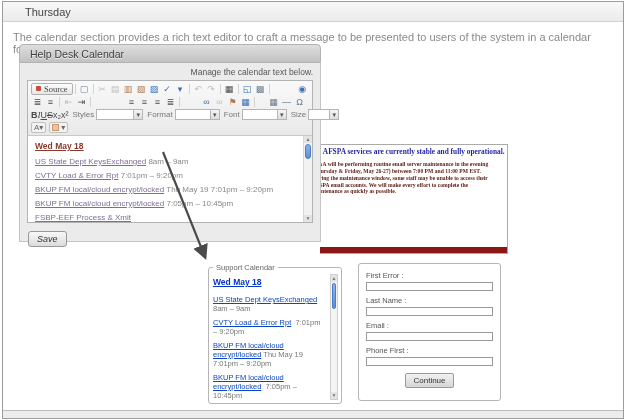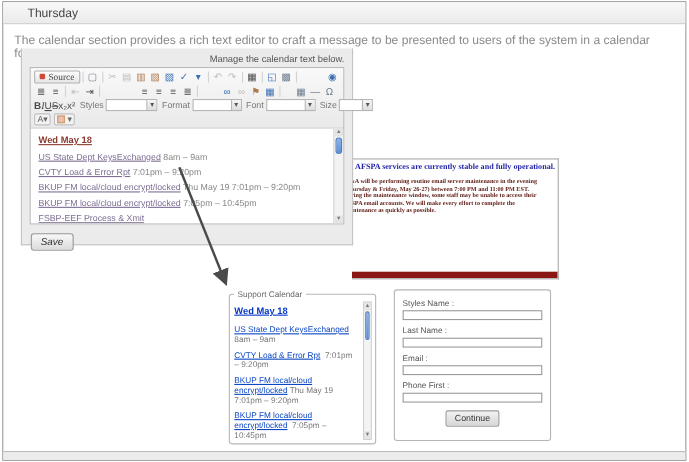--- a/index.html
+++ b/index.html
@@ -121,20 +121,23 @@
       <div class="msg-body">IT&amp;A will be performing routine email server maintenance in the evening
 (Thursday &amp; Friday, May 26-27) between 7:00 PM and 11:00 PM EST.
 During the maintenance window, some staff may be unable to access their
 AFSPA email accounts. We will make every effort to complete the
 maintenance as quickly as possible.</div>
     </div>
     <div class="msg-bar"></div>
   </div>
 
   <div class="hd-panel">
+    <div class="hd-header">
+      <span>Help Desk Calendar</span>
+    </div>
     <div class="hd-body">
       <div class="hd-instruction">Manage the calendar text below.</div>
 
       <div class="editor">
         <div class="tb">
           <div class="tb-row">
             <span class="tb-source">
               <i class="src-dot"></i>
               <span>Source</span>
             </span>
@@ -263,21 +266,21 @@
       <div class="cal-scroll">
         <div class="vs-arrow">▲</div>
         <div class="vs-thumb"></div>
         <div class="vs-arrow down">▼</div>
       </div>
     </div>
   </fieldset>
 
   <fieldset class="fs-form">
     <div class="form-body">
-      <div class="f-label">Styles Name :</div>
+      <div class="f-label">First Error :</div>
       <input class="f-input" type="text" style="">
       <div class="f-label">Last Name :</div>
       <input class="f-input" type="text" style="">
       <div class="f-label">Email :</div>
       <input class="f-input" type="text" style="">
       <div class="f-label">Phone First :</div>
       <input class="f-input" type="text" style="">
       <button class="continue-btn">Continue</button>
     </div>
   </fieldset>

